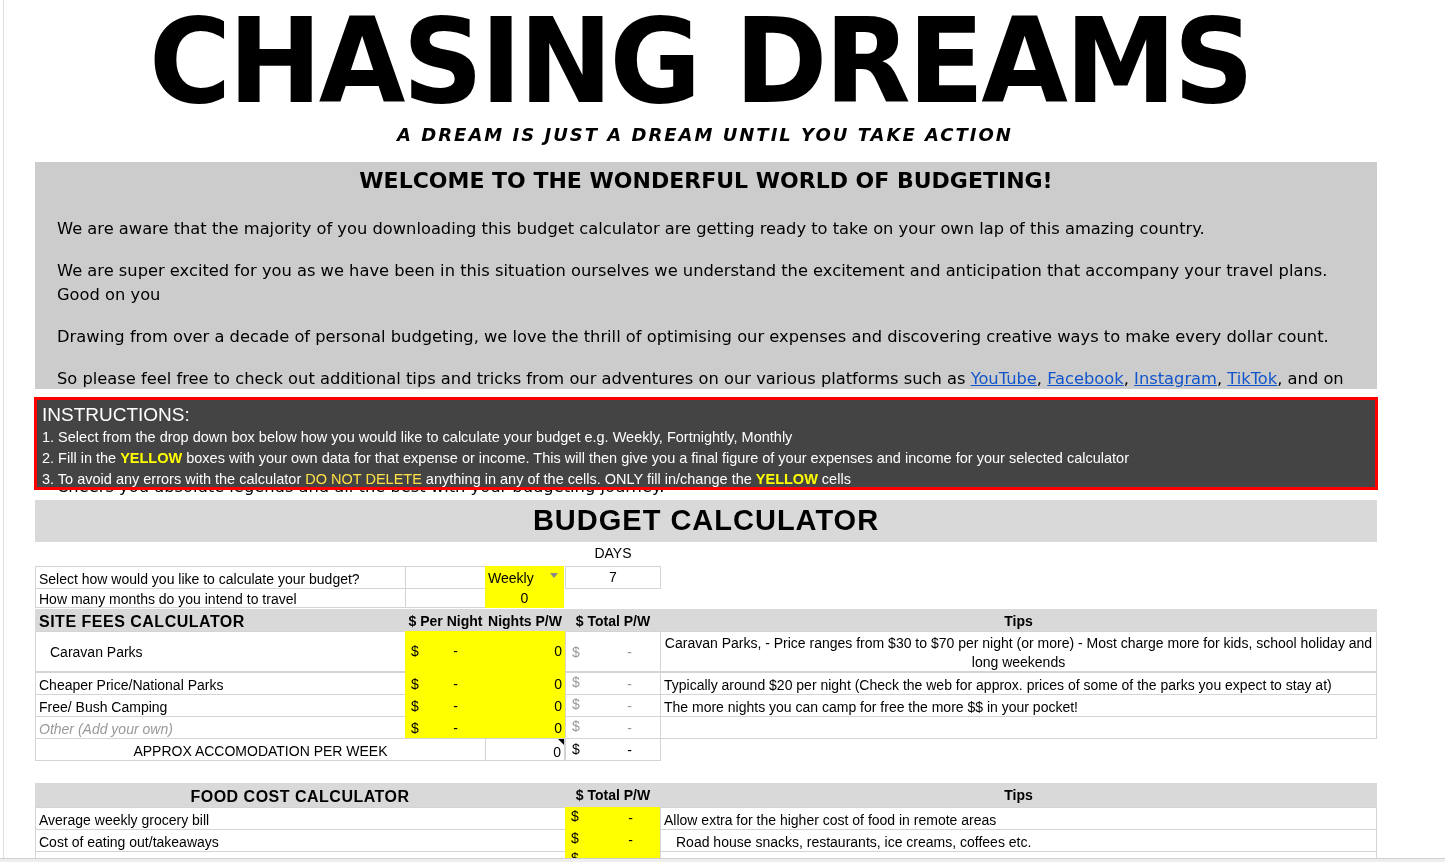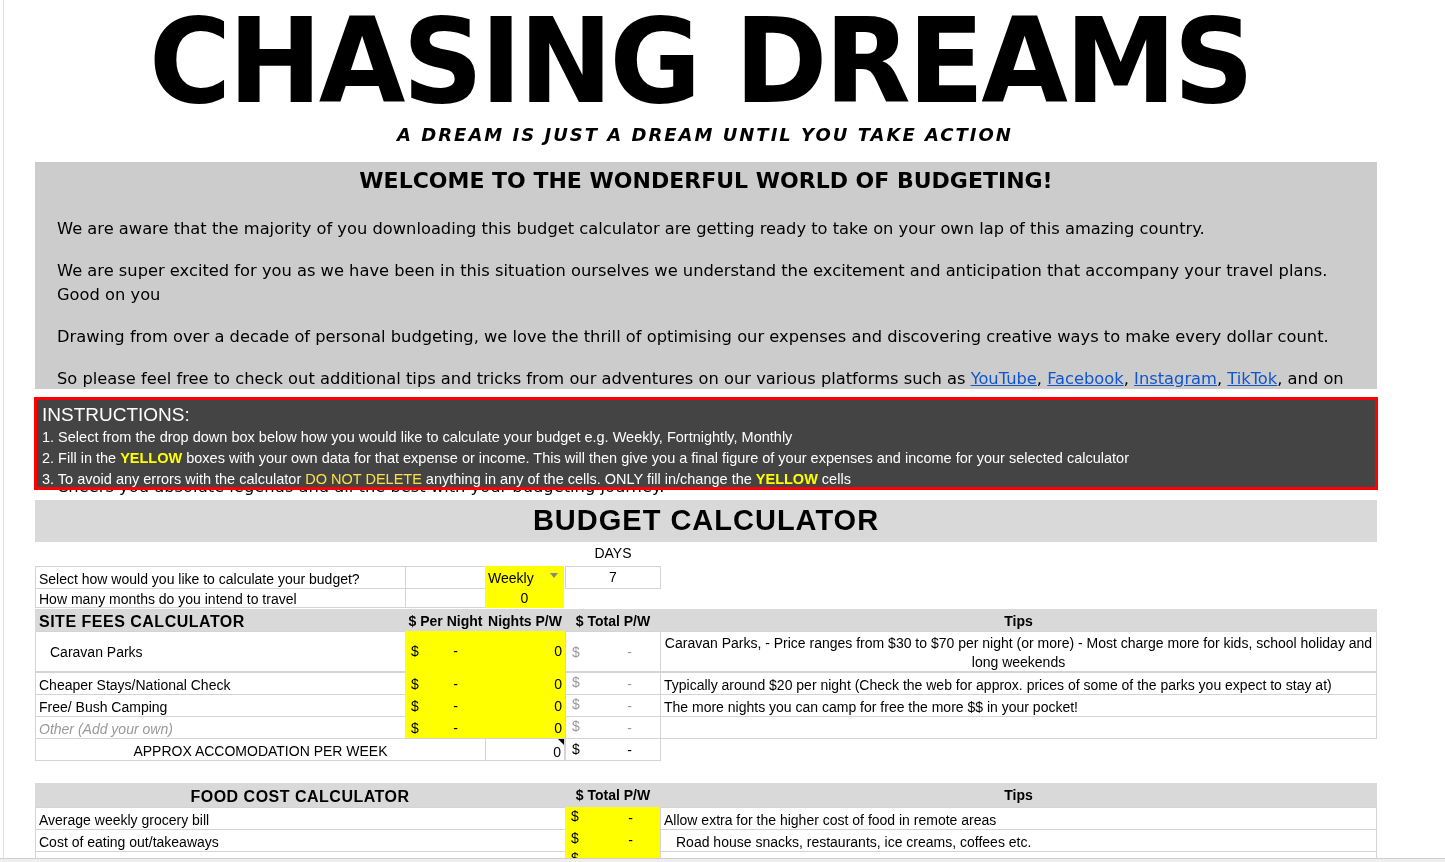--- a/index.html
+++ b/index.html
@@ -121,21 +121,21 @@
     <span class="dollar" style="top:12px;">$</span>
     <span class="dash" style="top:12px;">-</span>
   </div>
 <div class="cell yellow right" style="left:485px; top:631px; width:80px; height:41px; padding:12px 3px;">0</div>
 <div class="cell grid muted" style="left:565px; top:631px; width:96px; height:41px;">
     <span class="dollar" style="top:12px;">$</span>
     <span class="dash" style="top:12px;">-</span>
   </div>
 <div class="cell grid" style="left:660px; top:631px; width:717px; height:41px; padding:2px 3px; white-space:normal; line-height:19px;text-align:center;">Caravan Parks, - Price ranges from $30 to $70 per night (or more) - Most charge more for kids, school holiday and long weekends</div>
 
-<div class="cell grid" style="left:35px; top:672px; width:371px; height:23px; padding:4px 3px;">Cheaper Stays/National Check</div>
+<div class="cell grid" style="left:35px; top:672px; width:371px; height:23px; padding:4px 3px;">Cheaper Price/National Parks</div>
 <div class="cell yellow" style="left:405px; top:672px; width:81px; height:23px;">
     <span class="dollar" style="top:4px;">$</span>
     <span class="dash" style="top:4px;">-</span>
   </div>
 <div class="cell yellow right" style="left:485px; top:672px; width:80px; height:23px; padding:4px 3px;">0</div>
 <div class="cell grid muted" style="left:565px; top:672px; width:96px; height:23px;">
     <span class="dollar" style="top:1px;">$</span>
     <span class="dash" style="top:3px;">-</span>
   </div>
 <div class="cell grid" style="left:660px; top:672px; width:717px; height:23px; padding:4px 3px;">Typically around $20 per night (Check the web for approx. prices of some of the parks you expect to stay at)</div>

